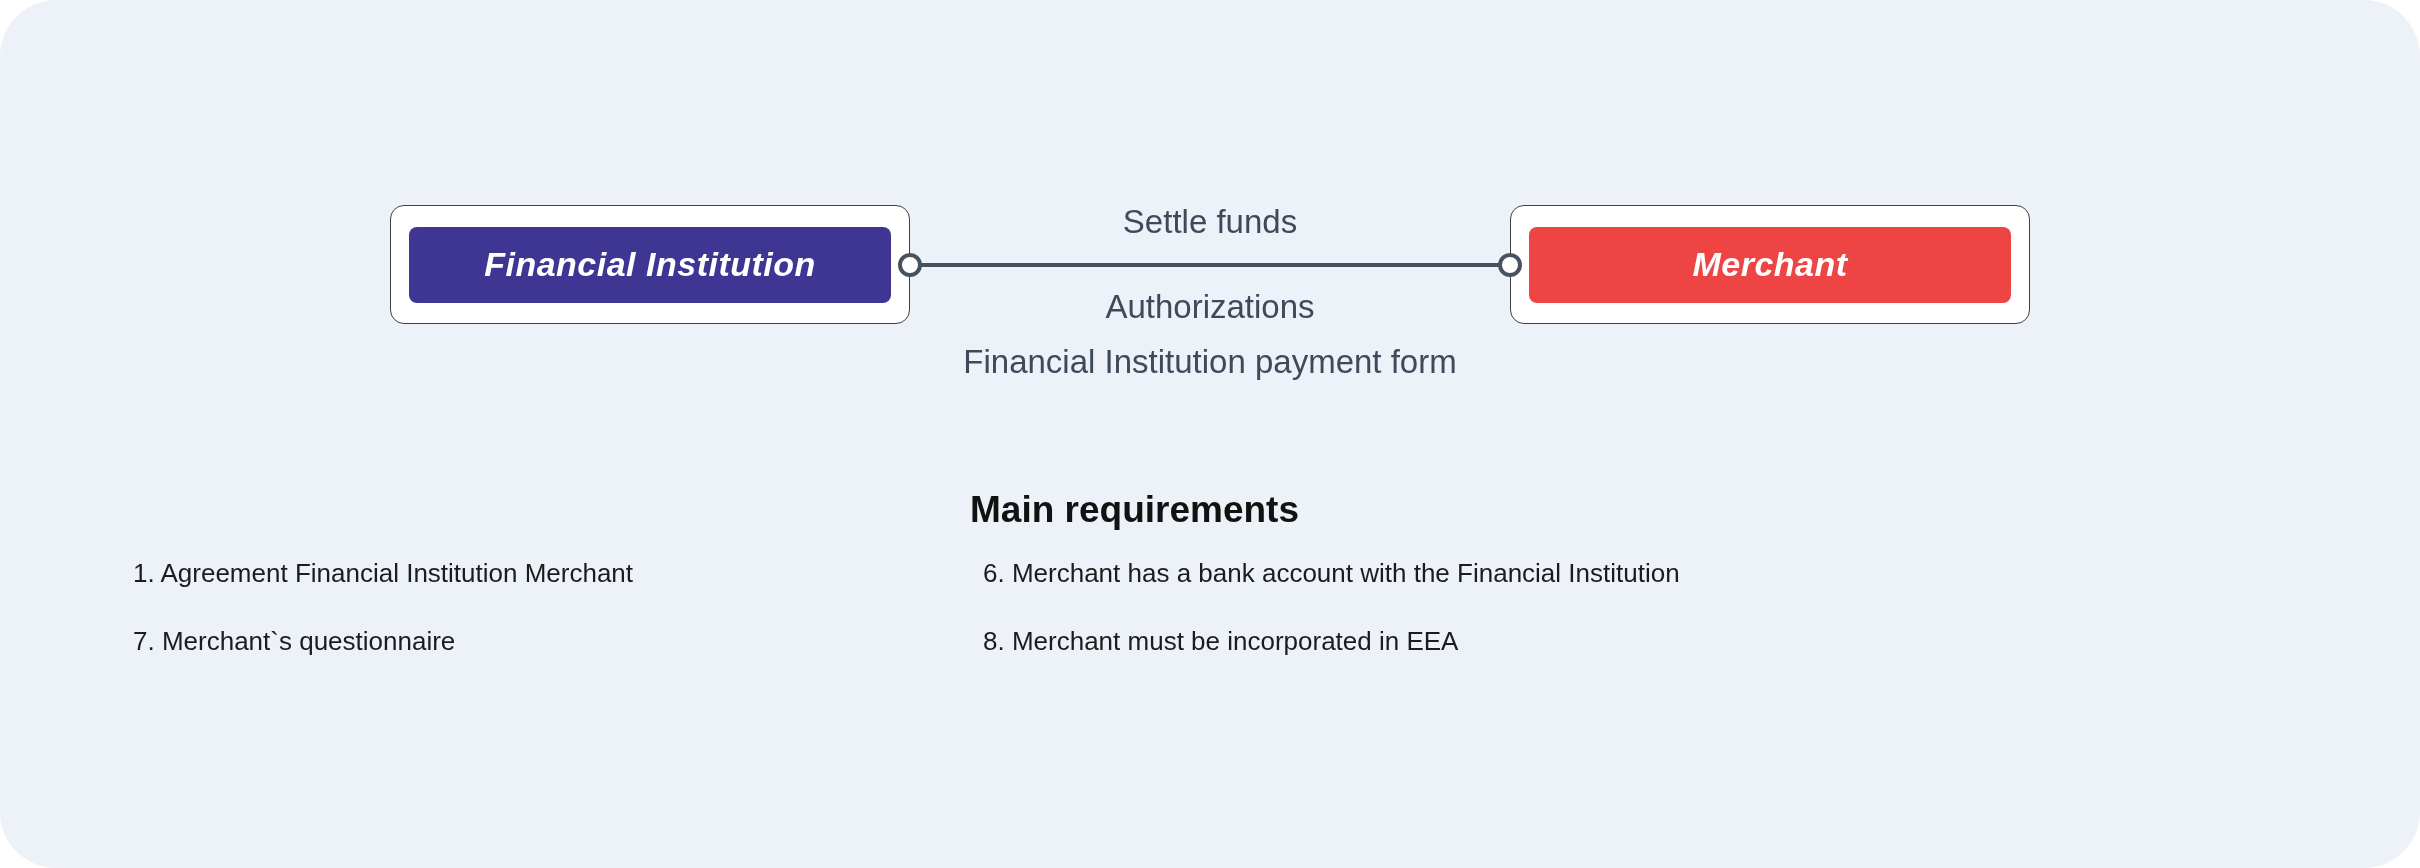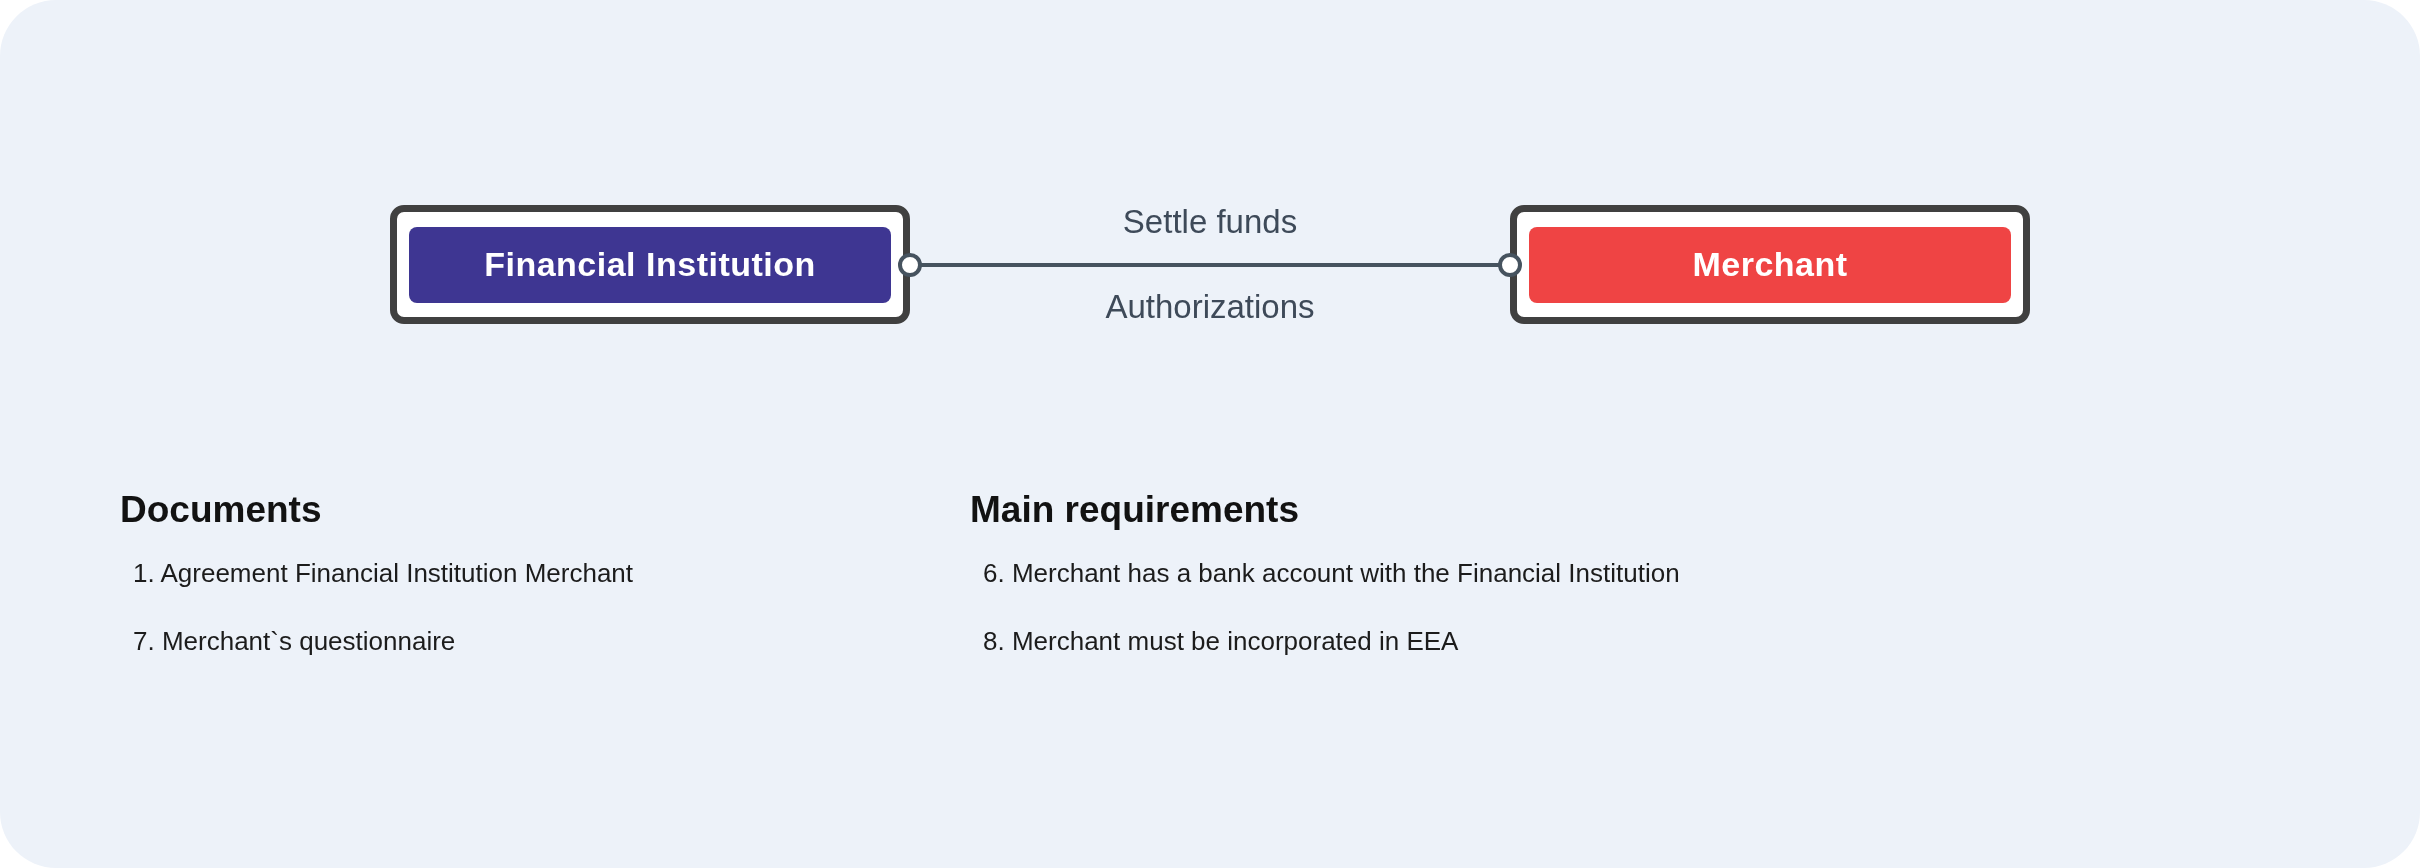--- a/index.html
+++ b/index.html
@@ -15,23 +15,23 @@
     width: 2420px; height: 868px;
     background: #edf2f9;
     border-radius: 56px;
   }
 
   
   .node-outer {
     position: absolute;
     width: 520px; height: 119px;
     background: #ffffff;
-    border: 7px solid #404040;
+    border: 1px solid #404040;
     border-radius: 14px;
-    display: flex; align-items: center; justify-content: center;
+    display: flex; align-items: center; justify-content: center; font-style: italic;
   }
   .node-outer.left  { left: 390px;  top: 205px; }
   .node-outer.right { left: 1510px; top: 205px; }
   .node-inner {
     width: 482px; height: 76px;
     border-radius: 8px;
     display: flex; align-items: center; justify-content: center;
     color: #ffffff;
     font-size: 34px;
     font-weight: 700;
@@ -108,22 +108,22 @@
       <span>Merchant</span>
     </div>
   </div>
 
   <div class="connector-line"></div>
   <div class="connector-ring left"></div>
   <div class="connector-ring right"></div>
 
   <div class="connector-label top">Settle funds</div>
   <div class="connector-label bottom-1">Authorizations</div>
+  <div class="connector-label bottom-2">Financial Institution payment form</div>
 
-  <div class="section-title documents">Documents</div>
   <div class="list-item doc-1">1. Agreement Financial Institution Merchant</div>
   <div class="list-item doc-2">7. Merchant`s questionnaire</div>
 
   <div class="section-title requirements">Main requirements</div>
   <div class="list-item req-1">6. Merchant has a bank account with the Financial Institution</div>
   <div class="list-item req-2">8. Merchant must be incorporated in EEA</div>
 
 </div>
 
 </body></html>

